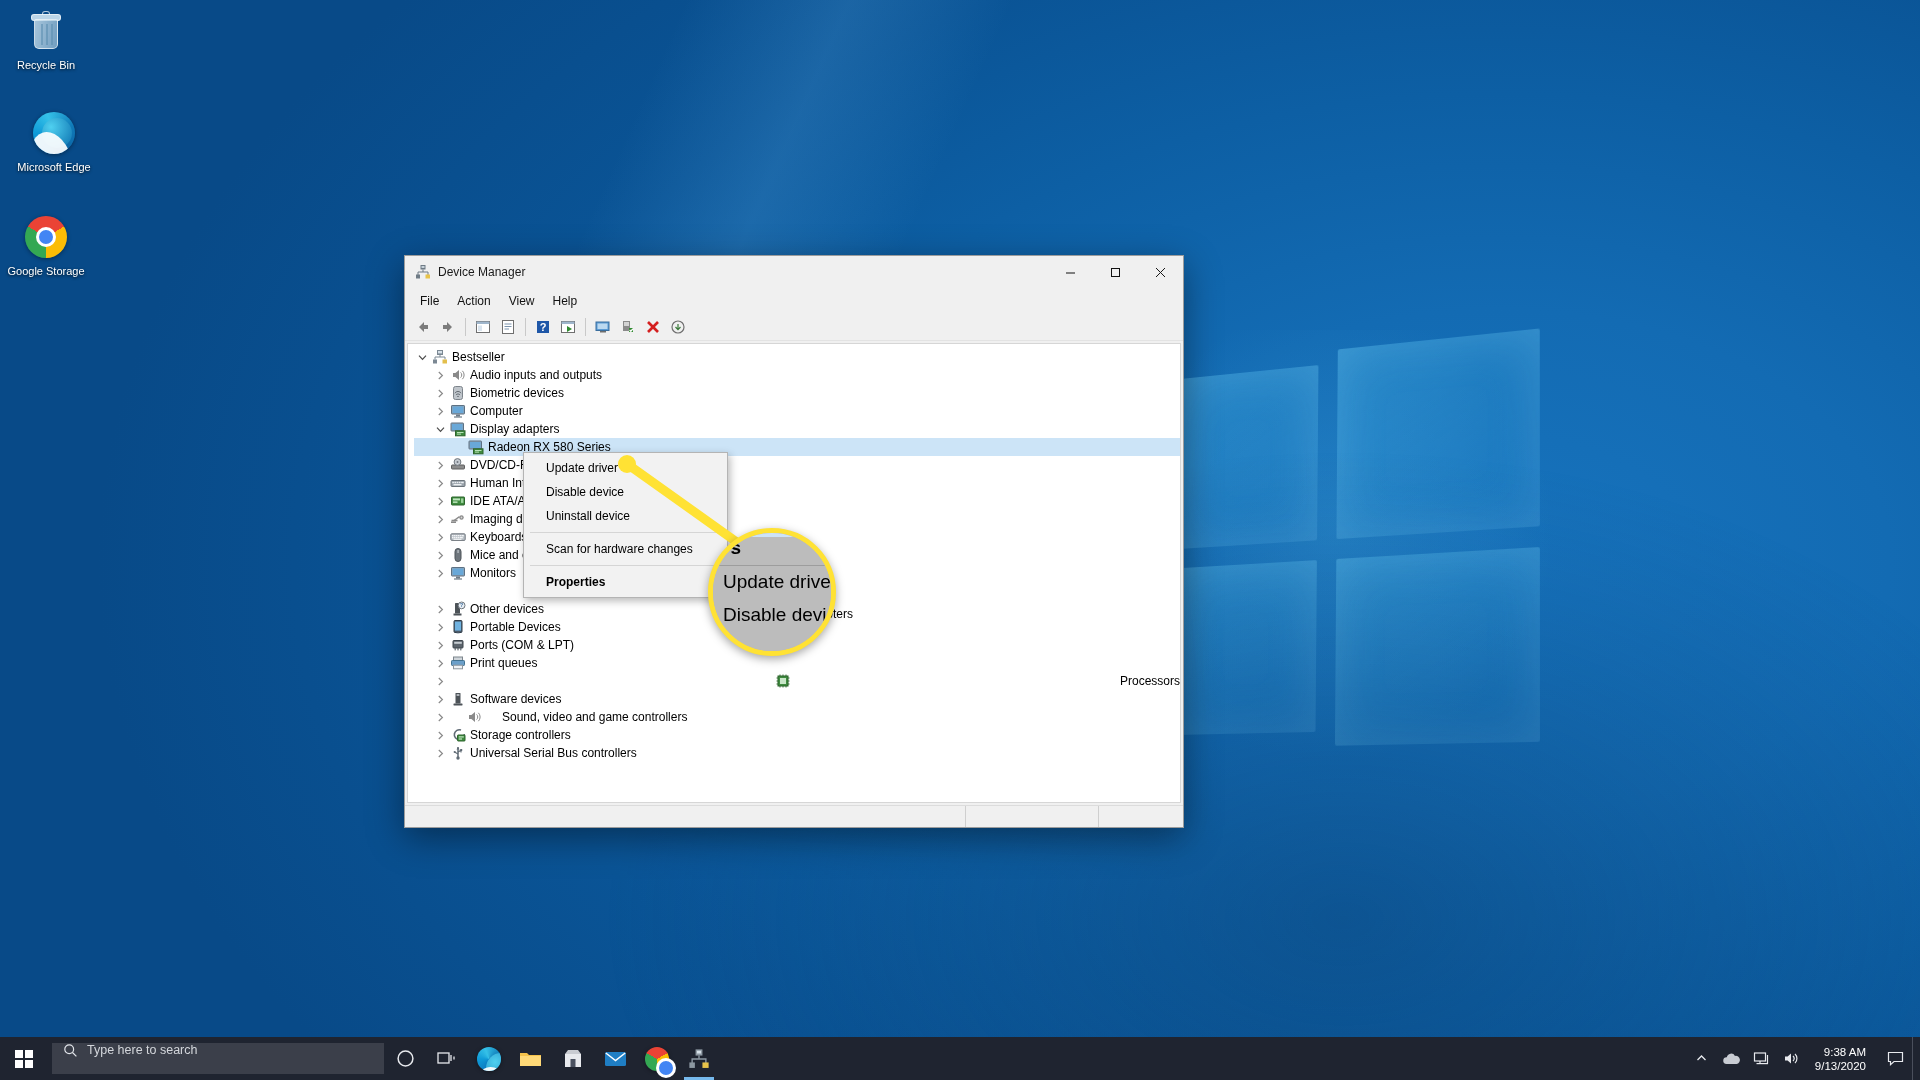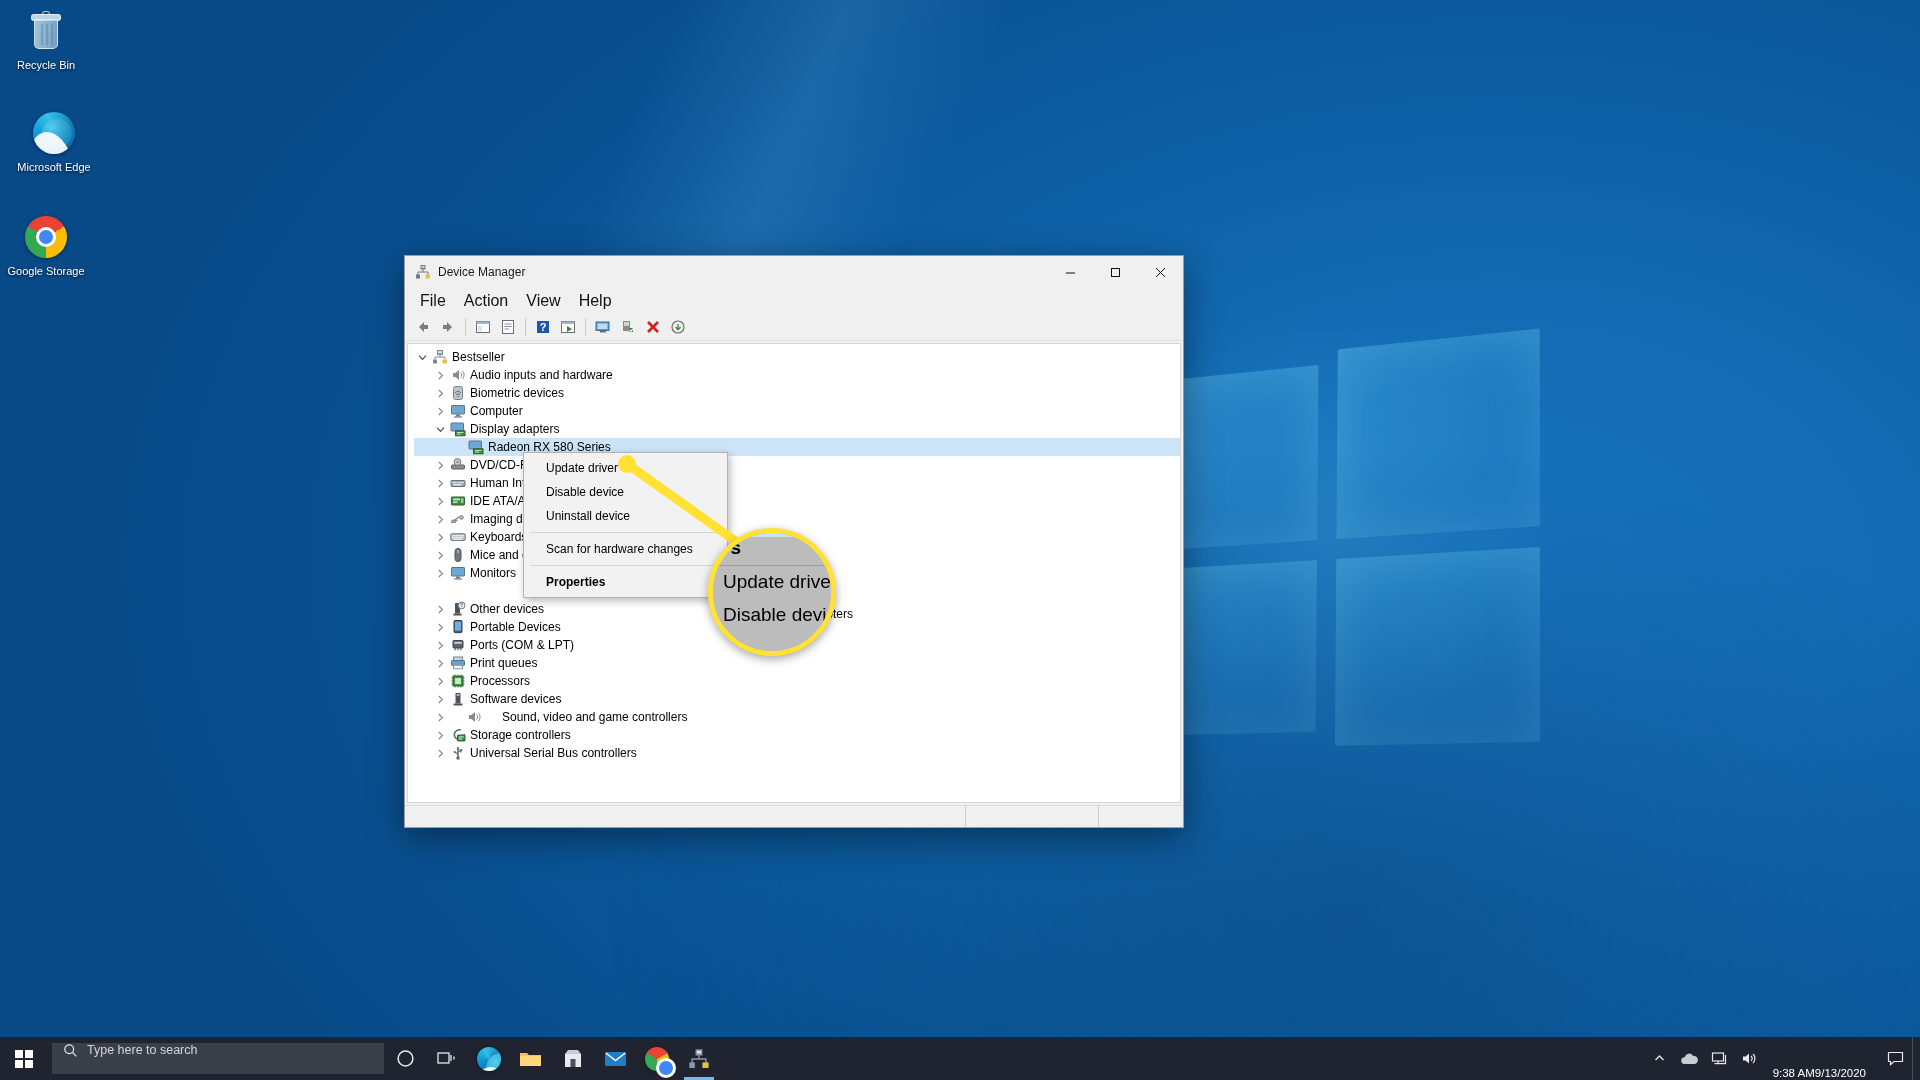--- a/index.html
+++ b/index.html
@@ -103,21 +103,21 @@
     height: 32px; background: #f0f0f0;
     display: flex; align-items: center; flex: none;
   }
   .dm-title .t-icon { margin: 0 7px 0 10px; width: 16px; height: 16px; position: relative; }
   .dm-title .t-text { font-size: 12px; color: #1a1a1a; }
   .dm-title .spacer { flex: 1; }
   .win-btn { width: 45px; height: 31px; display: flex; align-items: center; justify-content: center;
              cursor: default; color: #1a1a1a; }
 
   .dm-menu { height: 25px; display: flex; align-items: center; padding-left: 6px; flex: none; background: #f0f0f0; }
-  .dm-menu span { padding: 3px 9px; font-size: 16px; color: #111; cursor: default; }
+  .dm-menu span { padding: 3px 9px; font-size: 12px; color: #111; cursor: default; }
 
   .dm-toolbar { height: 28px; display: flex; align-items: center; gap: 1px; padding-left: 6px;
                 border-bottom: 1px solid #e3e3e3; flex: none; background: #f0f0f0; }
   .tb-btn { width: 24px; height: 24px; display:flex; align-items:center; justify-content:center; cursor: default; }
   .tb-sep { width: 1px; height: 18px; background: #c9c9c9; margin: 0 4px; }
 
   .dm-body { flex: 1; background: #fff; margin: 2px; border: 1px solid #d6d6d6; overflow: hidden; position: relative; }
   .tree { padding: 4px 0 0 6px; }
   .trow { display: flex; align-items: center; height: 18px; font-size: 12px; color: #000; white-space: nowrap; cursor: default; }
   .trow .tw { width: 17px; display: flex; align-items: center; justify-content: center; color: #6b6b6b; font-size: 9px; }
@@ -173,21 +173,21 @@
     margin-left: 4px; padding-left: 11px; cursor: text;
   }
   #searchbox .mag-ico { margin-right: 9px; }
   #searchbox .ph { color: #d3d6db; font-size: 12.5px; }
 
   .tb-ico { width: 42px; height: 43px; display: flex; align-items: center; justify-content: center; cursor: default; position: relative; }
   .tb-ico.active::after { content:""; position:absolute; bottom:0; left:6px; right:6px; height:3px; background:#76b9ed; }
 
   #tray { margin-left: auto; display: flex; align-items: center; height: 43px; color: #fff; }
   #tray .tr-ico { width: 30px; height: 43px; display: flex; align-items: center; justify-content: center; cursor: default; }
-  #clock { height: 43px; display: flex; align-items: flex-end; justify-content: center;
+  #clock { height: 43px; display: flex; flex-direction: column; align-items: flex-end; justify-content: center;
            padding: 0 12px 0 8px; font-size: 11.5px; line-height: 14px; color: #fff; cursor: default; }
   #action-center { width: 34px; height: 43px; display: flex; align-items: center; justify-content: center; cursor: default; }
   #show-desktop { width: 8px; height: 43px; border-left: 1px solid #4a4f5c; }
 </style>
 </head>
 <body>
 
 <div id="desktop">
   <div class="win-glow"></div>
   <div class="win-logo">
@@ -362,21 +362,21 @@
               <path d="M2.8 1 L6.4 4.5 L2.8 8" fill="none" stroke="#8a8a8a" stroke-width="1.2"></path>
             </svg>
           </span>
           <span class="ico">
             <svg width="16" height="16" viewBox="0 0 16 16">
               <path d="M3 6 h2.4 L9 3 v10 L5.4 10 H3 Z" fill="#8a8a8a"></path>
               <path d="M10.6 5.4 a3.5 3.5 0 0 1 0 5.2" stroke="#8a8a8a" fill="none"></path>
               <path d="M12.4 3.8 a6 6 0 0 1 0 8.4" stroke="#8a8a8a" fill="none"></path>
             </svg>
           </span>
-          <span>Audio inputs and hardware</span>
+          <span>Audio inputs and outputs</span>
         </div>
         <div class="trow" style="padding-left: 18px;">
           <span class="tw">
             <svg width="9" height="9" viewBox="0 0 9 9">
               <path d="M2.8 1 L6.4 4.5 L2.8 8" fill="none" stroke="#8a8a8a" stroke-width="1.2"></path>
             </svg>
           </span>
           <span class="ico">
             <svg width="16" height="16" viewBox="0 0 16 16">
               <rect x="3.5" y="1.5" width="9" height="13" rx="2" fill="#bfc5cb" stroke="#7d848b"></rect>
@@ -624,21 +624,21 @@
           </span>
           <span class="ico">
             <svg width="16" height="16" viewBox="0 0 16 16">
               <rect x="3.5" y="2" width="9" height="3.5" fill="#cfd5da" stroke="#7d858c"></rect>
               <rect x="1.5" y="5.5" width="13" height="5" rx="0.8" fill="#6b9fc9" stroke="#41718f"></rect>
               <rect x="3.5" y="10.2" width="9" height="3.6" fill="#eef2f5" stroke="#8e969d"></rect>
             </svg>
           </span>
           <span>Print queues</span>
         </div>
-        <div class="trow" style="padding-left: 18px;">
+        <div class="trow" style="padding-left: 18px; justify-content: space-between;">
           <span class="tw">
             <svg width="9" height="9" viewBox="0 0 9 9">
               <path d="M2.8 1 L6.4 4.5 L2.8 8" fill="none" stroke="#8a8a8a" stroke-width="1.2"></path>
             </svg>
           </span>
           <span class="ico">
             <svg width="16" height="16" viewBox="0 0 16 16">
               <rect x="3" y="3" width="10" height="10" fill="#3f8b3f" stroke="#2c642c"></rect>
               <rect x="5" y="5" width="6" height="6" fill="#c8e6c8"></rect>
               <path d="M5 3 V1.5 M8 3 V1.5 M11 3 V1.5 M5 13 V14.5 M8 13 V14.5 M11 13 V14.5 M3 5 H1.5 M3 8 H1.5 M3 11 H1.5 M13 5 H14.5 M13 8 H14.5 M13 11 H14.5" stroke="#2c642c" stroke-width="0.9"></path>

